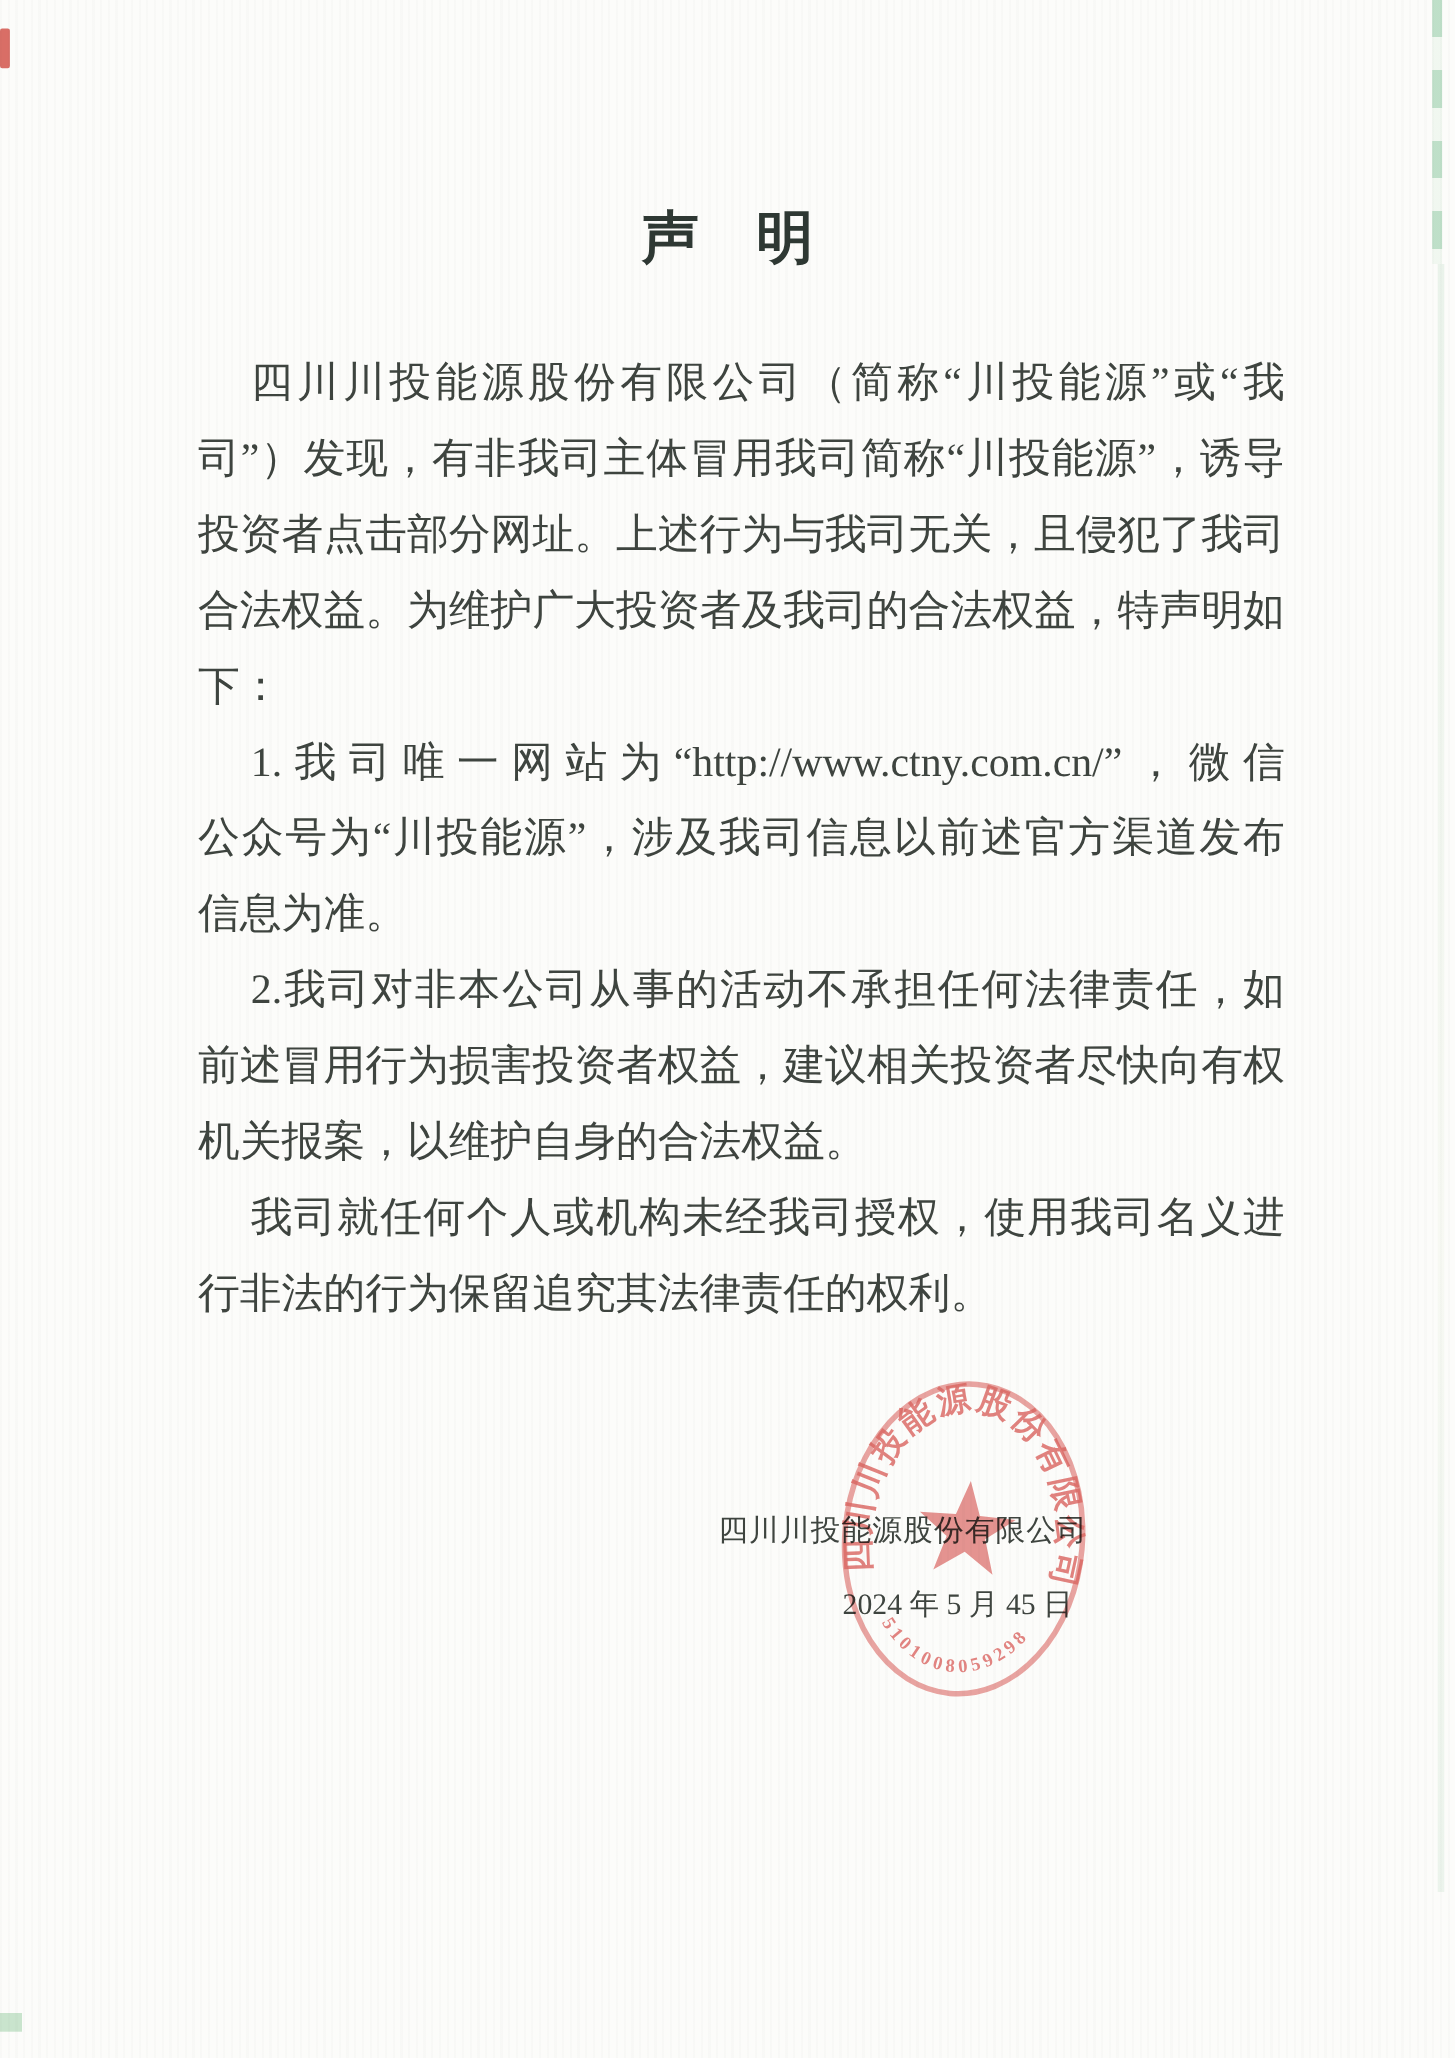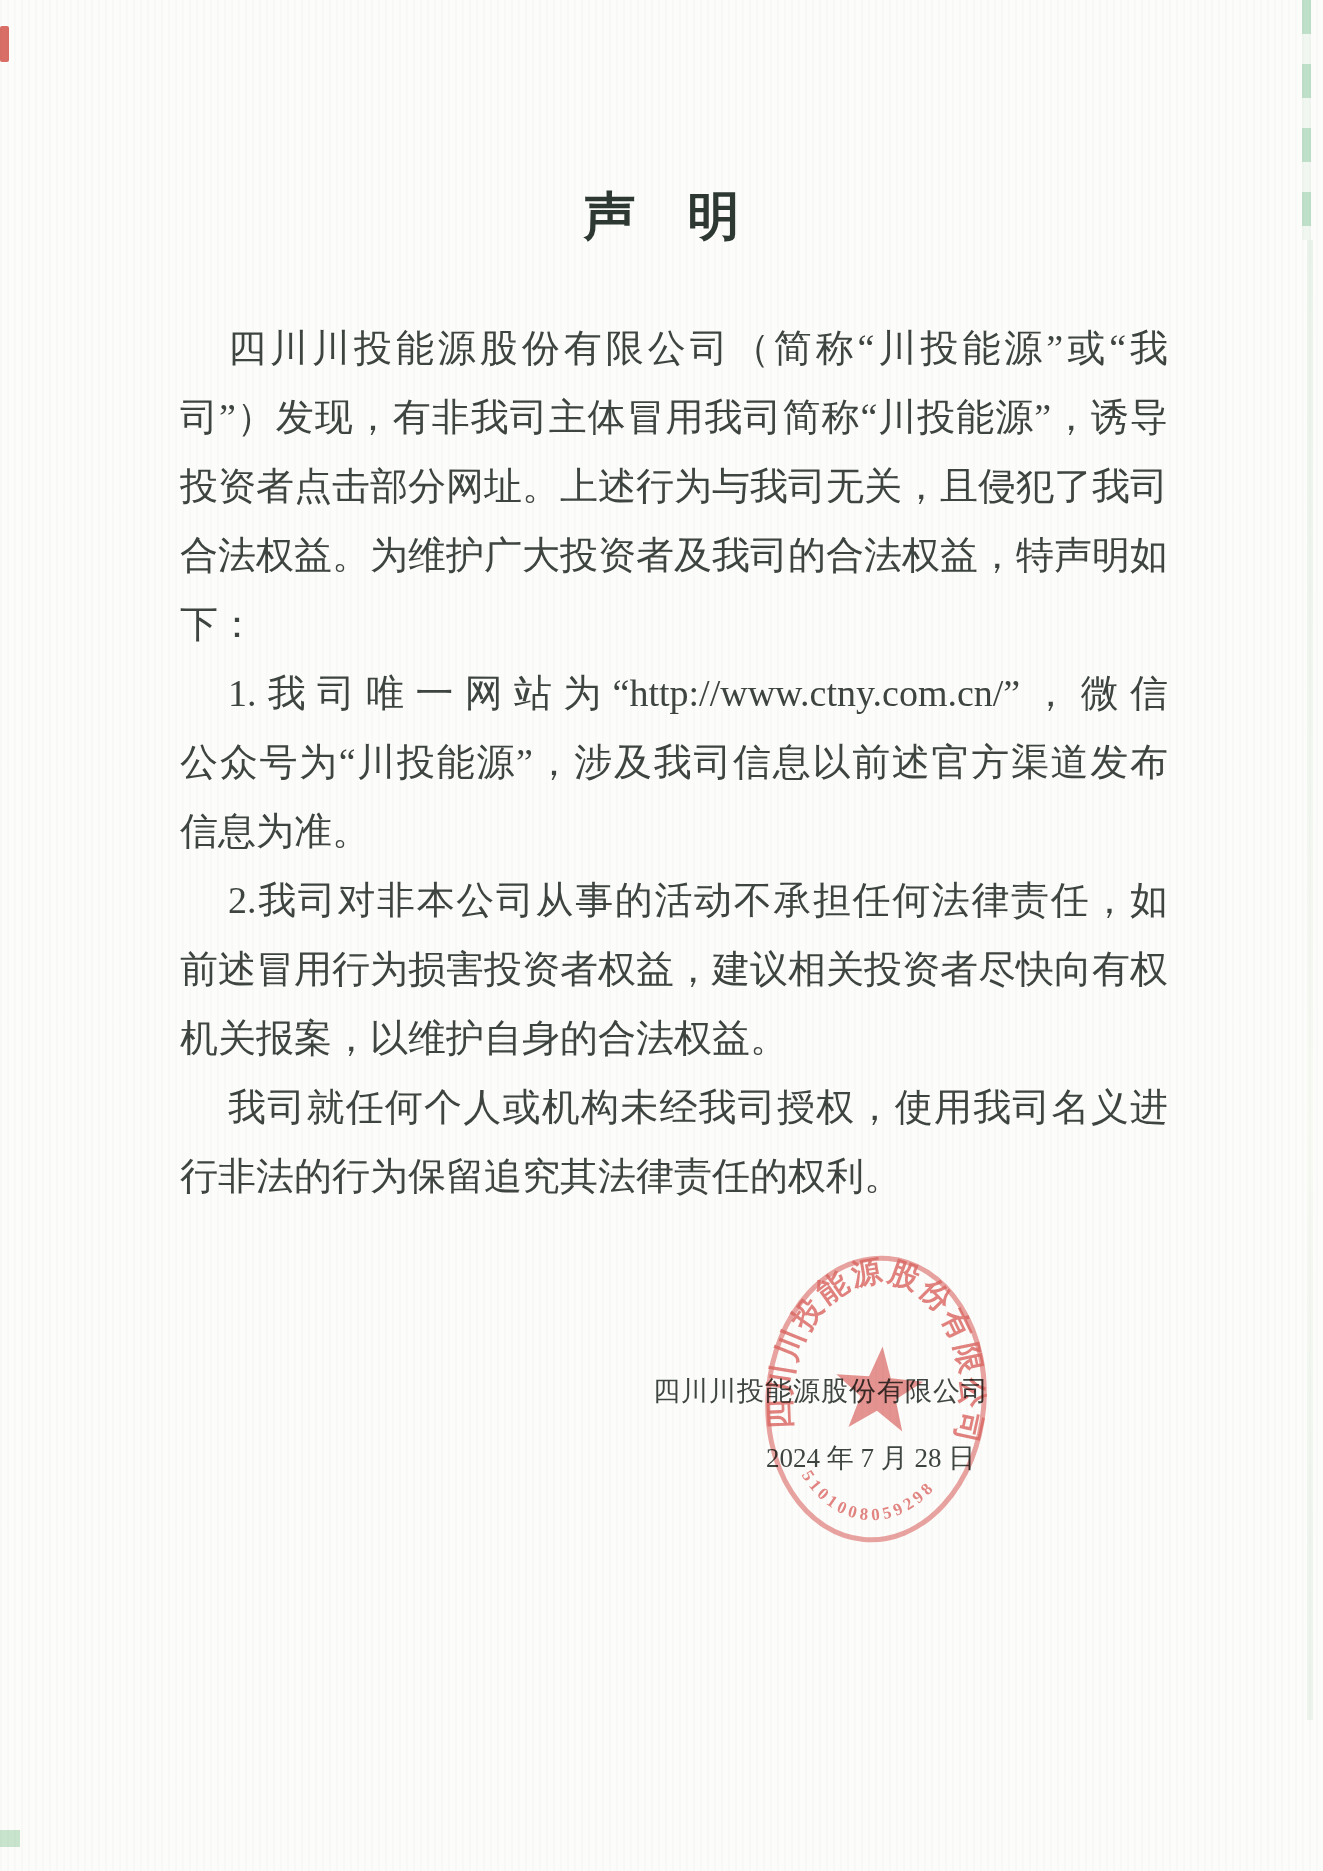--- a/index.html
+++ b/index.html
@@ -106,21 +106,21 @@
     <div class="line full">公众号为“川投能源”，涉及我司信息以前述官方渠道发布</div>
     <div class="line">信息为准。</div>
     <div class="line full indent">2.我司对非本公司从事的活动不承担任何法律责任，如</div>
     <div class="line full">前述冒用行为损害投资者权益，建议相关投资者尽快向有权</div>
     <div class="line">机关报案，以维护自身的合法权益。</div>
     <div class="line full indent">我司就任何个人或机构未经我司授权，使用我司名义进</div>
     <div class="line">行非法的行为保留追究其法律责任的权利。</div>
   </div>
 
   <div class="sig-company">四川川投能源股份有限公司</div>
-  <div class="sig-date">2024 年 7 月 28 日</div>
+  <div class="sig-date">2024 年 5 月 45 日</div>
 
   <svg class="seal" viewBox="0 0 236 300" aria-hidden="true">
     <defs>
       <path id="sealTopArc" d="M 40 200 A 86 118 0 1 1 196 200" fill="none"></path>
       <path id="sealBottomArc" d="M 43 220 A 92 122 0 0 0 193 220" fill="none"></path>
     </defs>
     <ellipse cx="118" cy="150" rx="108" ry="141" fill="none" stroke-width="5" stroke-opacity="0.6" stroke="#d9534f"></ellipse>
     <polygon points="120,97 130.9,128 163.7,128.8 137.6,148.7 147,180.2 120,161.5 93,180.2 102.4,148.7 76.3,128.8 109.1,128" fill-opacity="0.7" fill="#d9534f"></polygon>
     <text class="seal-company-text" fill="#d9534f">
       <textPath href="#sealTopArc" startOffset="50%" text-anchor="middle">四川川投能源股份有限公司</textPath>

